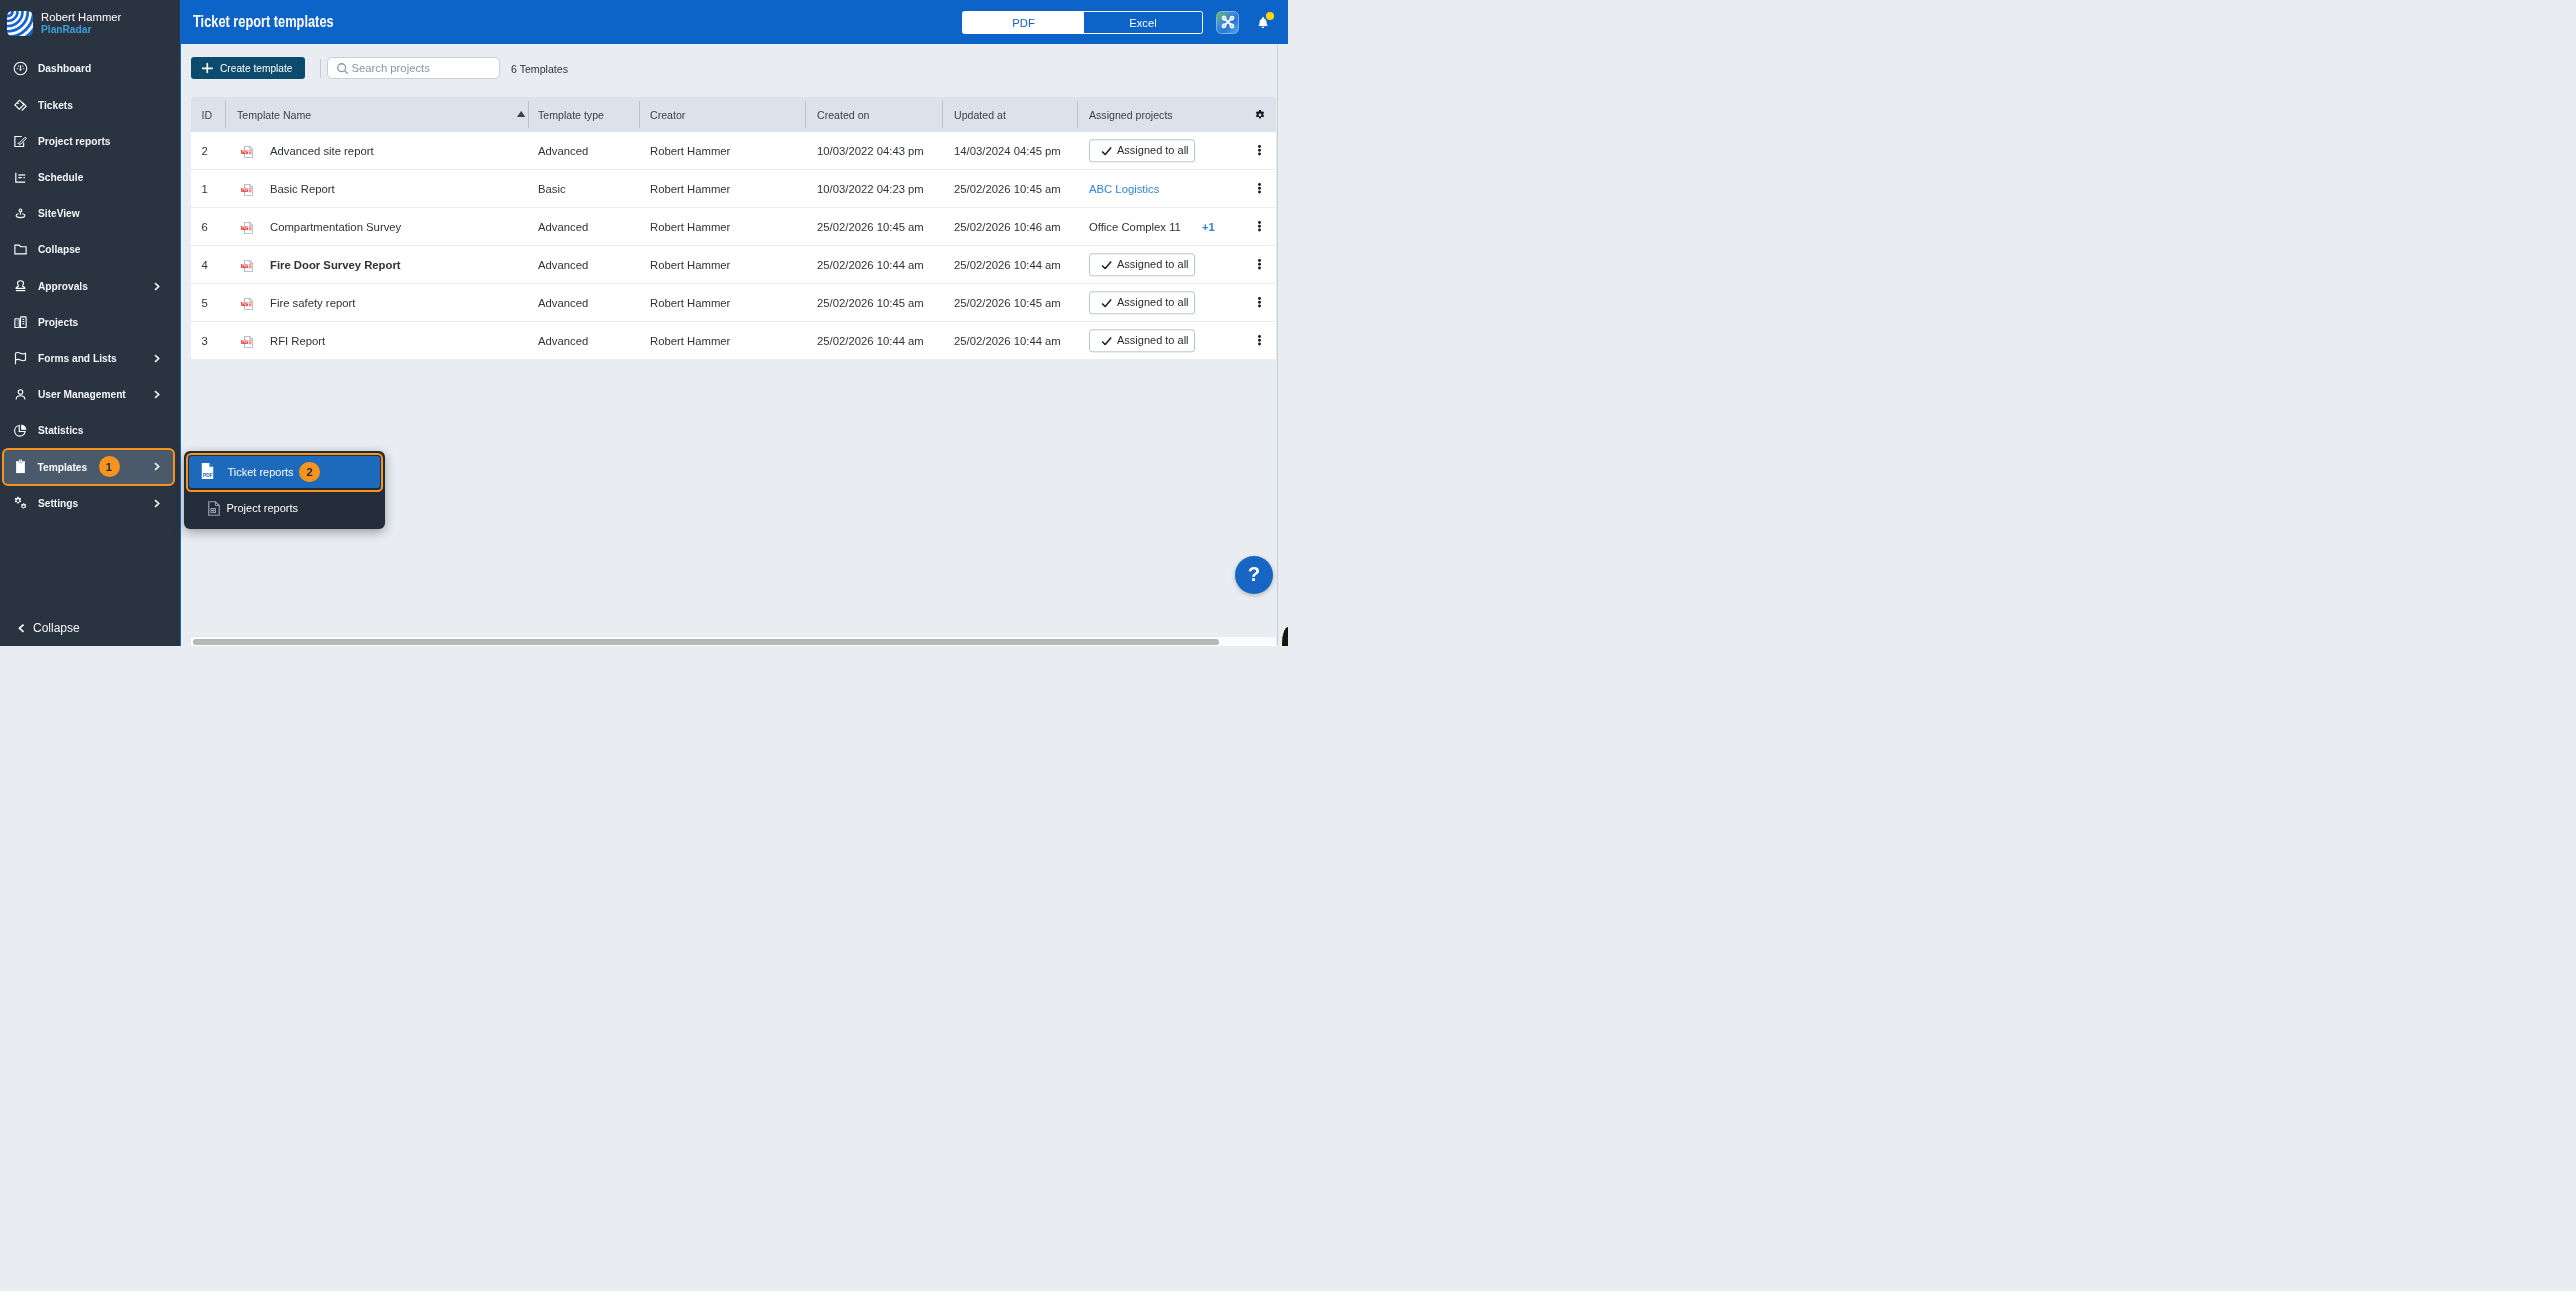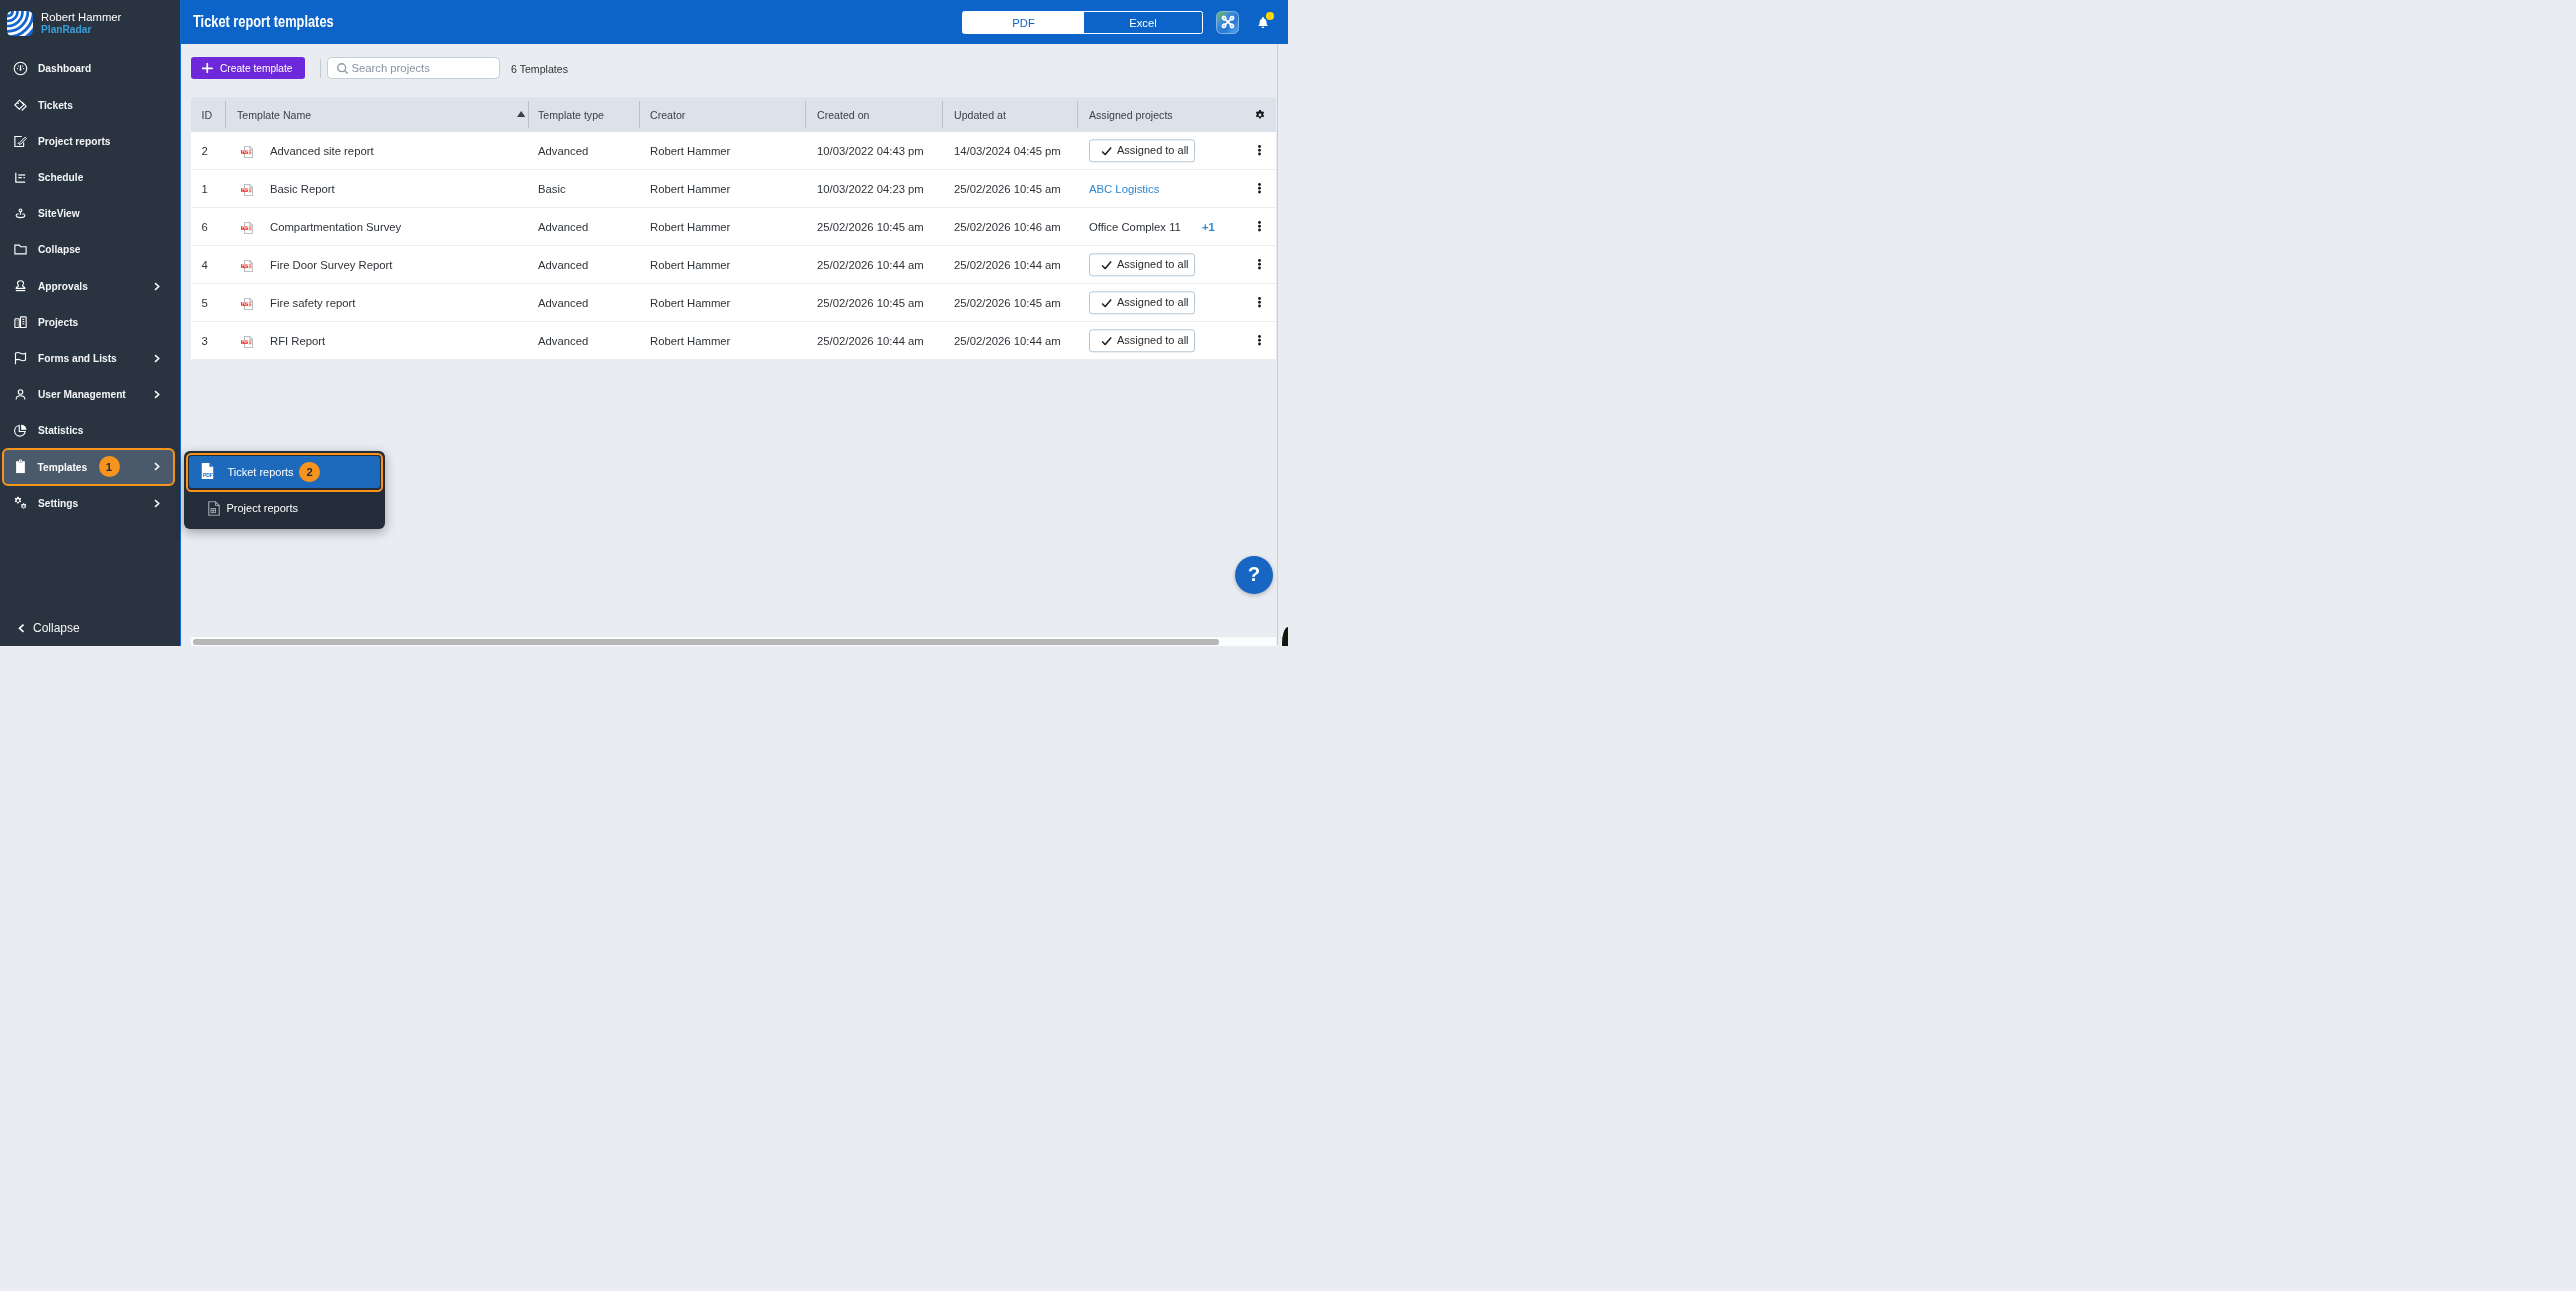--- a/index.html
+++ b/index.html
@@ -21,21 +21,21 @@
 
 
 #header { position:absolute; left:181px; top:0; width:1107px; height:44px; background:#0d64c8; }
 #title { position:absolute; left:193px; top:13px; color:#fff; font-size:16px; font-weight:bold; transform:scaleX(0.8); transform-origin:0 50%; }
 #toggle { position:absolute; left:962px; top:11.3px; width:241px; height:22.6px; border:1.1px solid #fff; border-radius:2.3px; display:flex; }
 #tgPdf { width:121px; height:100%; background:#fff; color:#0d64c8; font-size:11.3px; display:flex; align-items:center; justify-content:center; }
 #tgXls { flex:1; height:100%; color:#fff; font-size:11.3px; display:flex; align-items:center; justify-content:center; }
 #appico { position:absolute; left:1216px; top:10.6px; width:23.4px; height:23.4px; border-radius:5.3px; border:1.1px solid #7db2ea; background:linear-gradient(135deg,#74bf51 0%,#3b8ad8 38%,#2878d4 62%,#55a6ef 100%); }
 
 
-#btnCreate { position:absolute; left:191px; top:57px; width:114px; height:22px; background:#6d28d9; border-radius:3px; color:#fff; }
+#btnCreate { position:absolute; left:191px; top:57px; width:114px; height:22px; background:#0c4a6e; border-radius:3px; color:#fff; }
 #tbdiv { position:absolute; left:320px; top:59px; width:1.1px; height:19px; background:#c2cbd3; }
 #search { position:absolute; left:327px; top:57px; width:173px; height:22px; background:#fff; border:0.8px solid #c6cfd7; border-radius:4.5px; }
 #ntpl { position:absolute; left:511px; top:63px; color:#333; font-size:10.6px; }
 
 
 #table { position:absolute; left:191px; top:97px; width:1085px; height:263px; background:#fff; border-radius:3px 3px 0 0; }
 #thead { position:absolute; left:0; top:0; width:100%; height:35px; background:#dbe2e9; border-radius:3px 3px 0 0; }
 .hsep { position:absolute; top:3.8px; width:0.8px; height:27px; background:#b9c3cd; }
 .htxt { position:absolute; top:50%; transform:translateY(-50%); color:#3c4147; font-size:10.6px; font-weight:normal; }
 .trow { position:absolute; left:0; width:100%; height:38px; border-bottom:0.8px solid #ececec; background:#fff; }
@@ -327,21 +327,21 @@
           <circle cx="6" cy="7" r="1.9"></circle>
           <circle cx="6" cy="12" r="1.9"></circle>
         </g>
       </svg>
   </div>
   <div class="trow" style="top:149px;">
     <div class="ctxt" style="left:10.6px;">4</div>
     <svg class="pdfico" style="left:50px;" viewBox="0 0 16 16" width="12" height="12">
         <use href="#pdficon"></use>
       </svg>
-    <div class="ctxt" style="left:79px;">Fire Door Survey Report</div>
+    <div class="ctxt" style="left:79px;font-weight:bold;">Fire Door Survey Report</div>
     <div class="ctxt" style="left:347px;">Advanced</div>
     <div class="ctxt" style="left:459px;">Robert Hammer</div>
     <div class="ctxt" style="left:626px;">25/02/2026 10:44 am</div>
     <div class="ctxt" style="left:763px;">25/02/2026 10:44 am</div>
     <div class="asgbtn">
         <svg style="position:absolute;left:10.6px;top:6px;width:11.3px;height:9.8px;" viewBox="0 0 15 13" fill="none" stroke="#222" stroke-width="2">
           <path d="M1.5 7 L5.5 11 L13.5 1.5"></path>
         </svg>
         <span>Assigned to all</span>
       </div>

